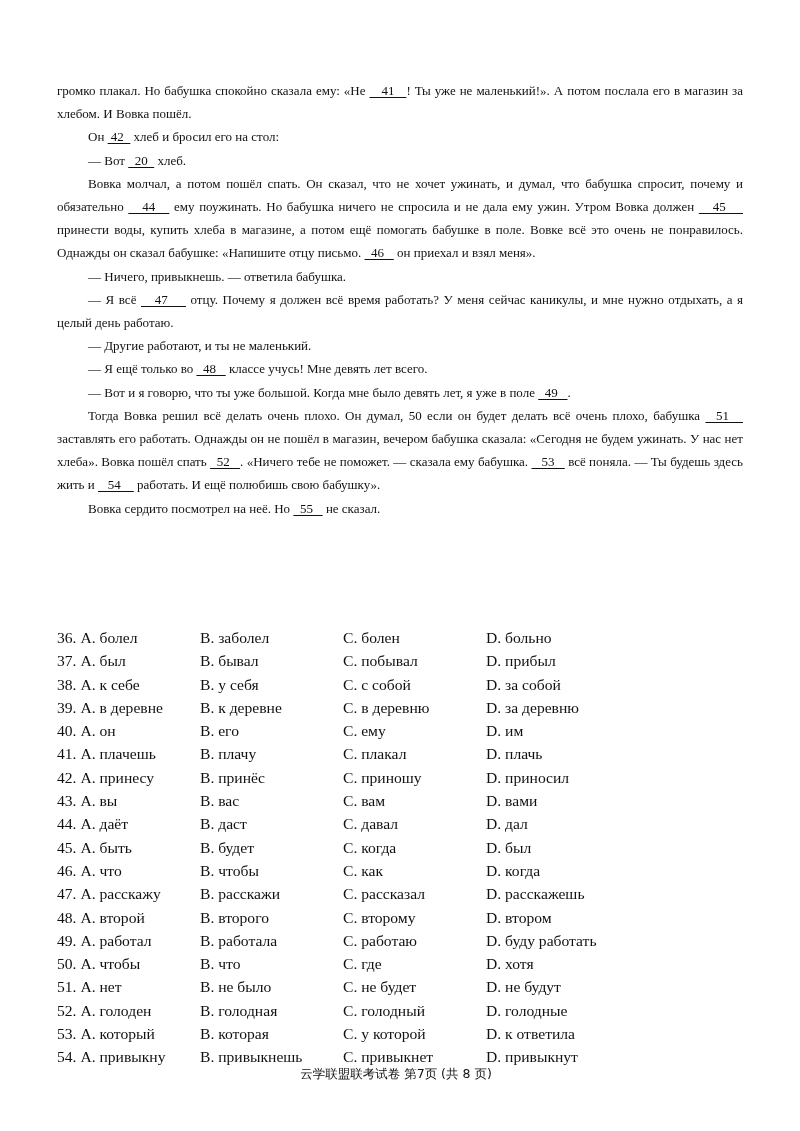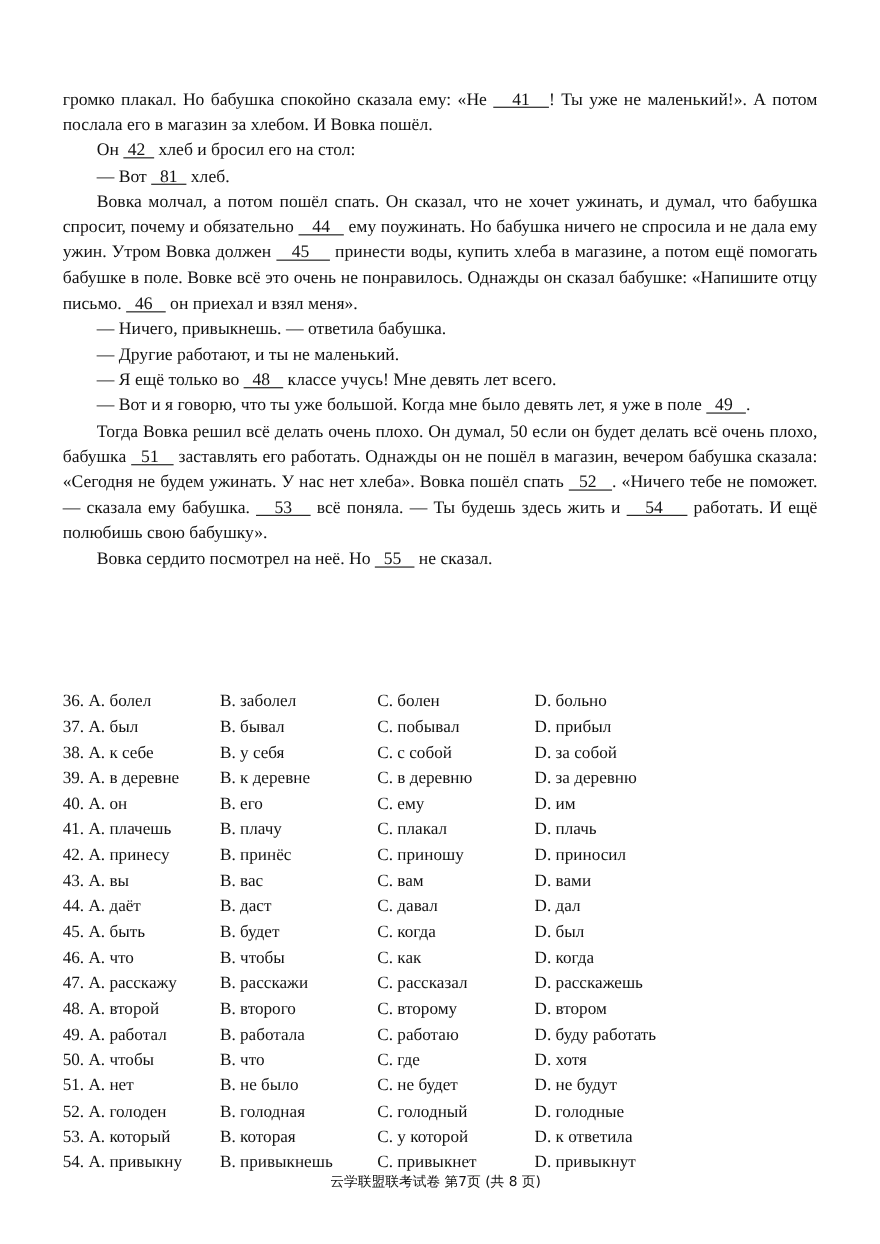--- a/index.html
+++ b/index.html
@@ -1,40 +1,41 @@
 <!DOCTYPE html>
 <html><head>
 <meta charset="utf-8">
 <style>
   html, body { margin: 0; padding: 0; background: #ffffff; }
   body { width: 800px; height: 1131px; position: relative; overflow: hidden;
          font-family: "Liberation Serif", "DejaVu Serif", serif; color: #111; }
   .page { position: absolute; left: 0; top: 0; width: 800px; height: 1131px; }
   .text { position: absolute; left: 57px; top: 79px; width: 686px;
-          font-size: 16px; line-height: 23.2px; }
+          font-size: 13px; line-height: 23.2px; }
   .p { margin: 0; text-align: justify; text-align-last: left; }
   .ind { text-indent: 31px; }
   .blank { text-decoration: underline; text-underline-offset: 2px; white-space: pre; }
   .opts { position: absolute; left: 57px; top: 606px; width: 700px;
           font-size: 15.6px; line-height: 23.3px; margin-top: 20px; }
   .row { display: flex; height: 23.3px; white-space: nowrap; }
   .c { width: 143px; }
   .footer { position: absolute; top: 1066px; left: 0; width: 792px; text-align: center;
             font-family: "DejaVu Sans", sans-serif; font-size: 12.5px; color: #111; }
 </style>
 </head>
 <body>
 
 <div class="page">
   <div class="text" id="passage">
       <p class="p"><span>громко плакал. Но бабушка спокойно сказала ему: «Не </span><span class="blank">   41   </span><span>! Ты уже не маленький!». А потом послала его в магазин за хлебом. И Вовка пошёл.</span></p>
       <p class="p ind"><span>Он </span><span class="blank"> 42  </span><span> хлеб и бросил его на стол:</span></p>
-      <p class="p ind"><span>— Вот </span><span class="blank">  81  </span><span> хлеб.</span></p>
+      <p class="p ind"><span>— Вот </span><span class="blank">  20  </span><span> хлеб.</span></p>
       <p class="p ind"><span>Вовка молчал, а потом пошёл спать. Он сказал, что не хочет ужинать, и думал, что бабушка спросит, почему и обязательно </span><span class="blank">   44   </span><span> ему поужинать. Но бабушка ничего не спросила и не дала ему ужин. Утром Вовка должен </span><span class="blank">   45    </span><span> принести воды, купить хлеба в магазине, а потом ещё помогать бабушке в поле. Вовке всё это очень не понравилось. Однажды он сказал бабушке: «Напишите отцу письмо. </span><span class="blank">  46   </span><span> он приехал и взял меня».</span></p>
       <p class="p ind"><span>— Ничего, привыкнешь. — ответила бабушка.</span></p>
+      <p class="p ind"><span>— Я всё </span><span class="blank">   47    </span><span> отцу. Почему я должен всё время работать? У меня сейчас каникулы, и мне нужно отдыхать, а я целый день работаю.</span></p>
       <p class="p ind"><span>— Другие работают, и ты не маленький.</span></p>
       <p class="p ind"><span>— Я ещё только во </span><span class="blank">  48   </span><span> классе учусь! Мне девять лет всего.</span></p>
       <p class="p ind"><span>— Вот и я говорю, что ты уже большой. Когда мне было девять лет, я уже в поле </span><span class="blank">  49   </span><span>.</span></p>
       <p class="p ind"><span>Тогда Вовка решил всё делать очень плохо. Он думал, 50 если он будет делать всё очень плохо, бабушка </span><span class="blank">  51   </span><span> заставлять его работать. Однажды он не пошёл в магазин, вечером бабушка сказала: «Сегодня не будем ужинать. У нас нет хлеба». Вовка пошёл спать </span><span class="blank">  52   </span><span>. «Ничего тебе не поможет. — сказала ему бабушка. </span><span class="blank">   53   </span><span> всё поняла. — Ты будешь здесь жить и </span><span class="blank">   54    </span><span> работать. И ещё полюбишь свою бабушку».</span></p>
       <p class="p ind"><span>Вовка сердито посмотрел на неё. Но </span><span class="blank">  55   </span><span> не сказал.</span></p>
     </div>
   <div class="opts" id="options">
       <div class="row">
         <div class="c"><span>36.</span> <span>А. болел</span></div>
         <div class="c">B. заболел</div>

